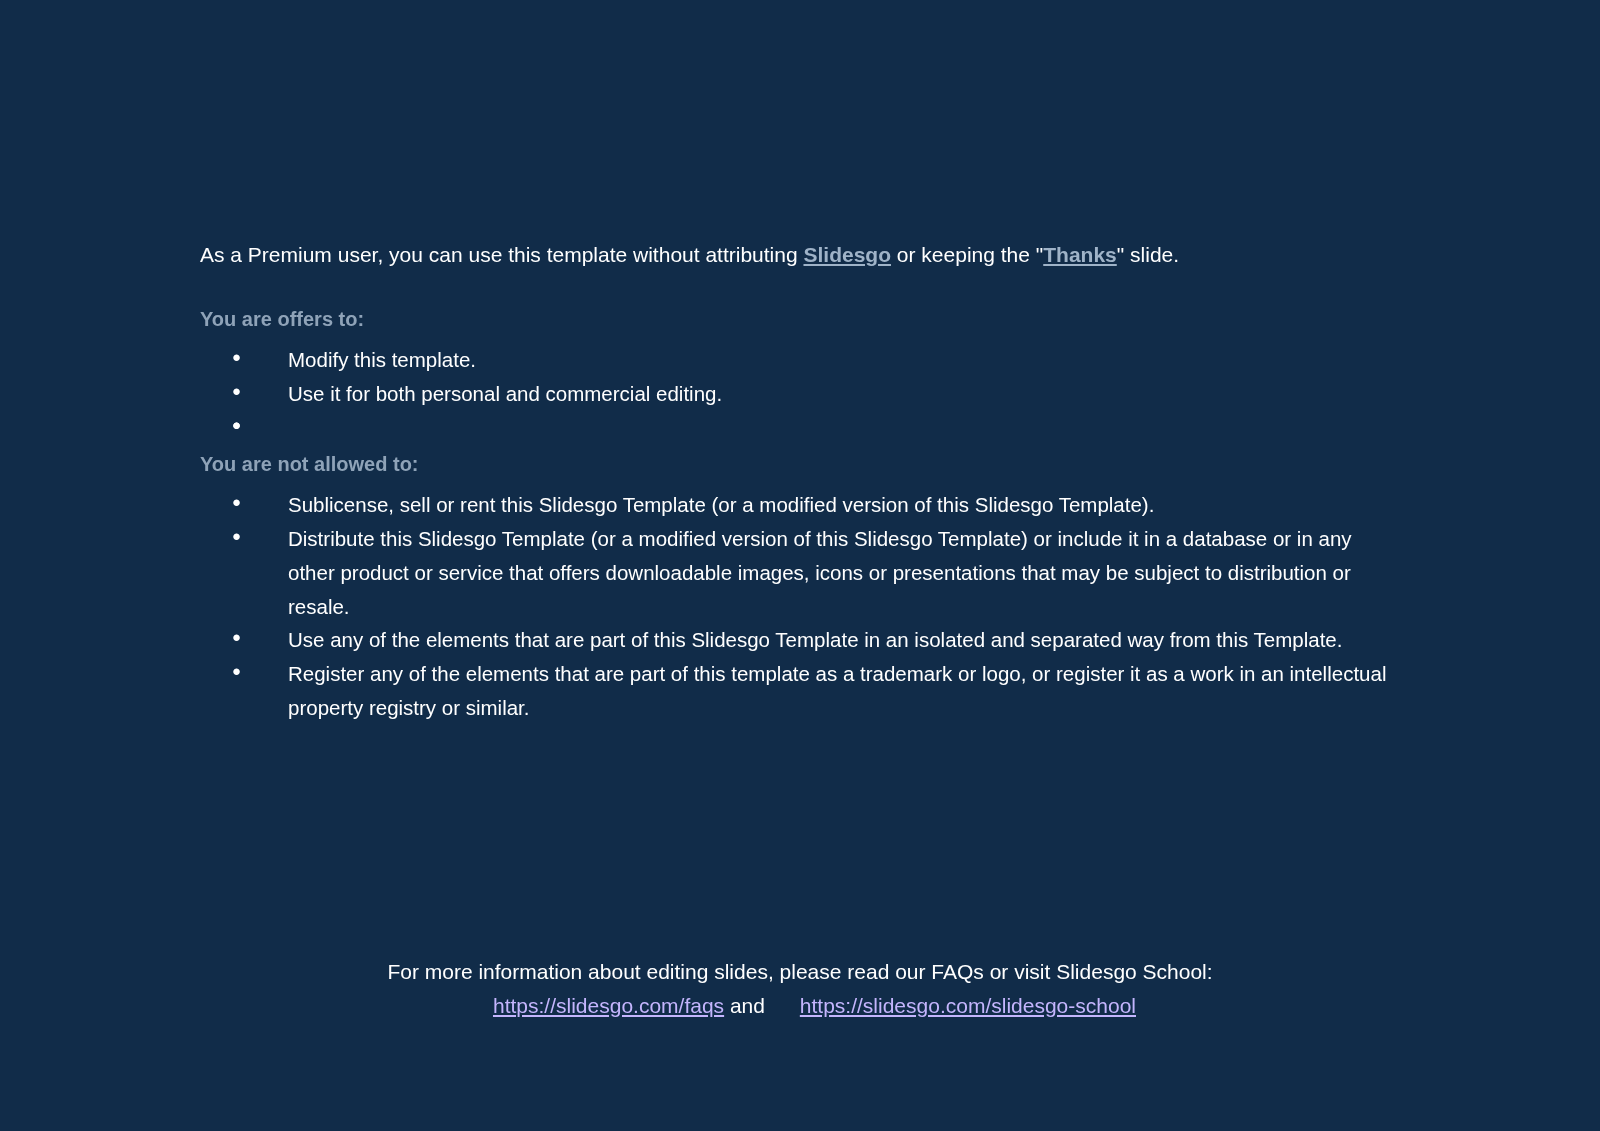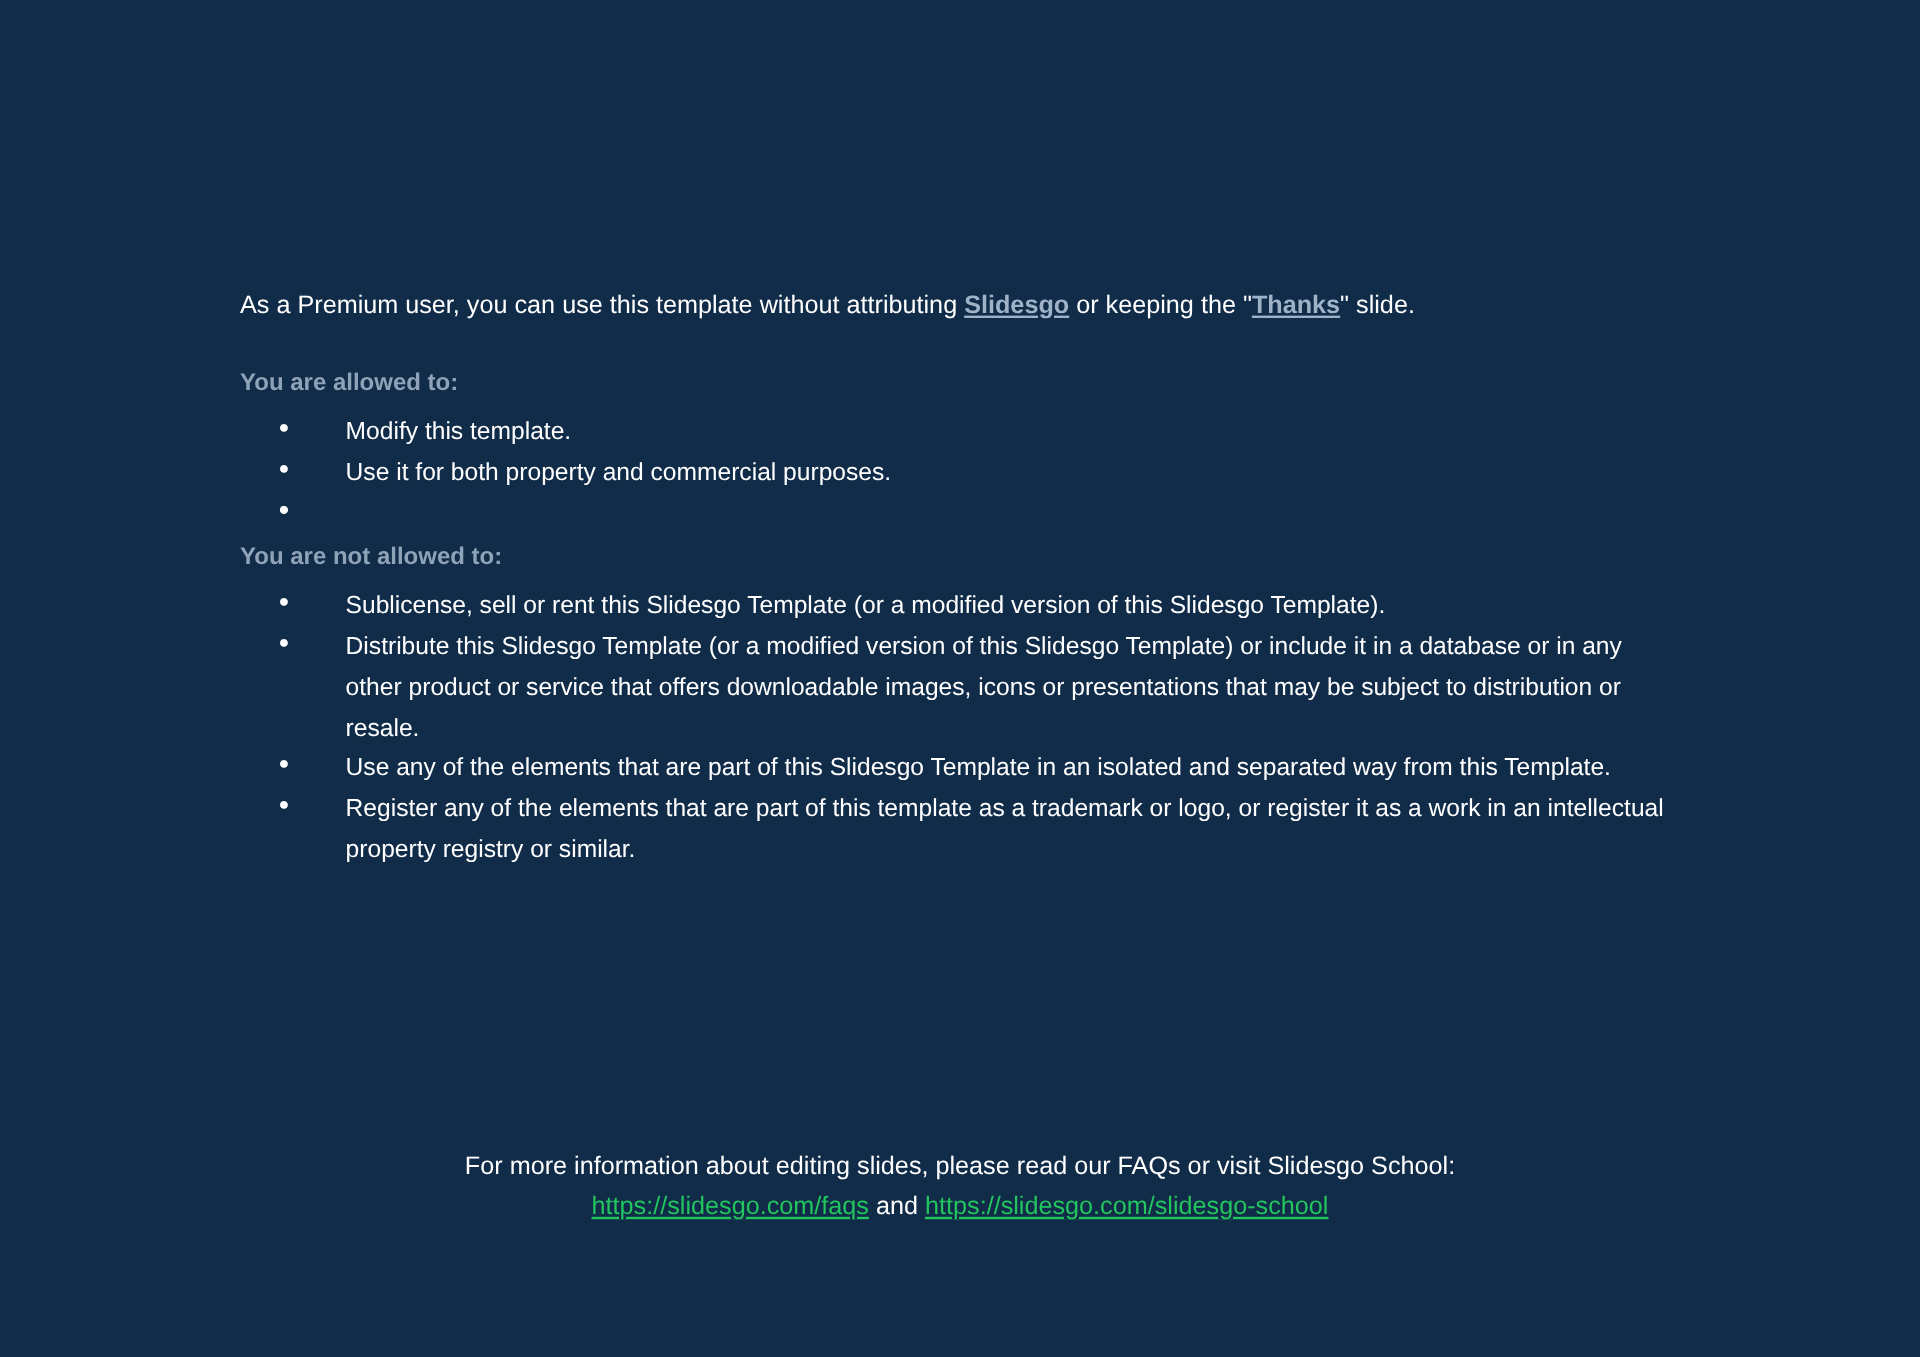--- a/index.html
+++ b/index.html
@@ -77,38 +77,39 @@
     position: absolute;
     left: 0;
     right: 0;
     top: 955px;
     text-align: center;
     font-size: 21px;
     line-height: 1.6;
     color: #ffffff;
   }
   .footer a, .footer .url {
-    color: #22c55e;
+    color: #c4b5fd;
     text-decoration: underline;
+    margin-left: 29px;
   }
 </style>
 </head>
 <body>
 
 <div class="slide">
 
 
   <div class="body-area">
 
     <p class="intro"><span>As a Premium user, you can use this template without attributing </span><a class="link" href="#">Slidesgo</a><span> or keeping the "</span><a class="link" href="#">Thanks</a><span>" slide.</span></p>
 
-    <p class="section-head">You are allowed to:</p>
+    <p class="section-head">You are offers to:</p>
     <ul class="bullets">
       <li><span class="dot">●</span><span>Modify this template.</span></li>
-      <li><span class="dot">●</span><span>Use it for both property and commercial purposes.</span></li>
+      <li><span class="dot">●</span><span>Use it for both personal and commercial editing.</span></li>
       <li><span class="dot">●</span></li>
       <li><span class="dot">●</span></li>
     </ul>
 
     <p class="section-head">You are not allowed to:</p>
     <ul class="bullets">
       <li><span class="dot">●</span><span>Sublicense, sell or rent this Slidesgo Template (or a modified version of this Slidesgo Template).</span></li>
       <li><span class="dot">●</span><span>Distribute this Slidesgo Template (or a modified version of this Slidesgo Template) or include it in a database or in any other product or service that offers downloadable images, icons or presentations that may be subject to distribution or resale.</span></li>
       <li><span class="dot">●</span><span>Use any of the elements that are part of this Slidesgo Template in an isolated and separated way from this Template.</span></li>
       <li><span class="dot">●</span><span>Register any of the elements that are part of this template as a trademark or logo, or register it as a work in an intellectual property registry or similar.</span></li>

